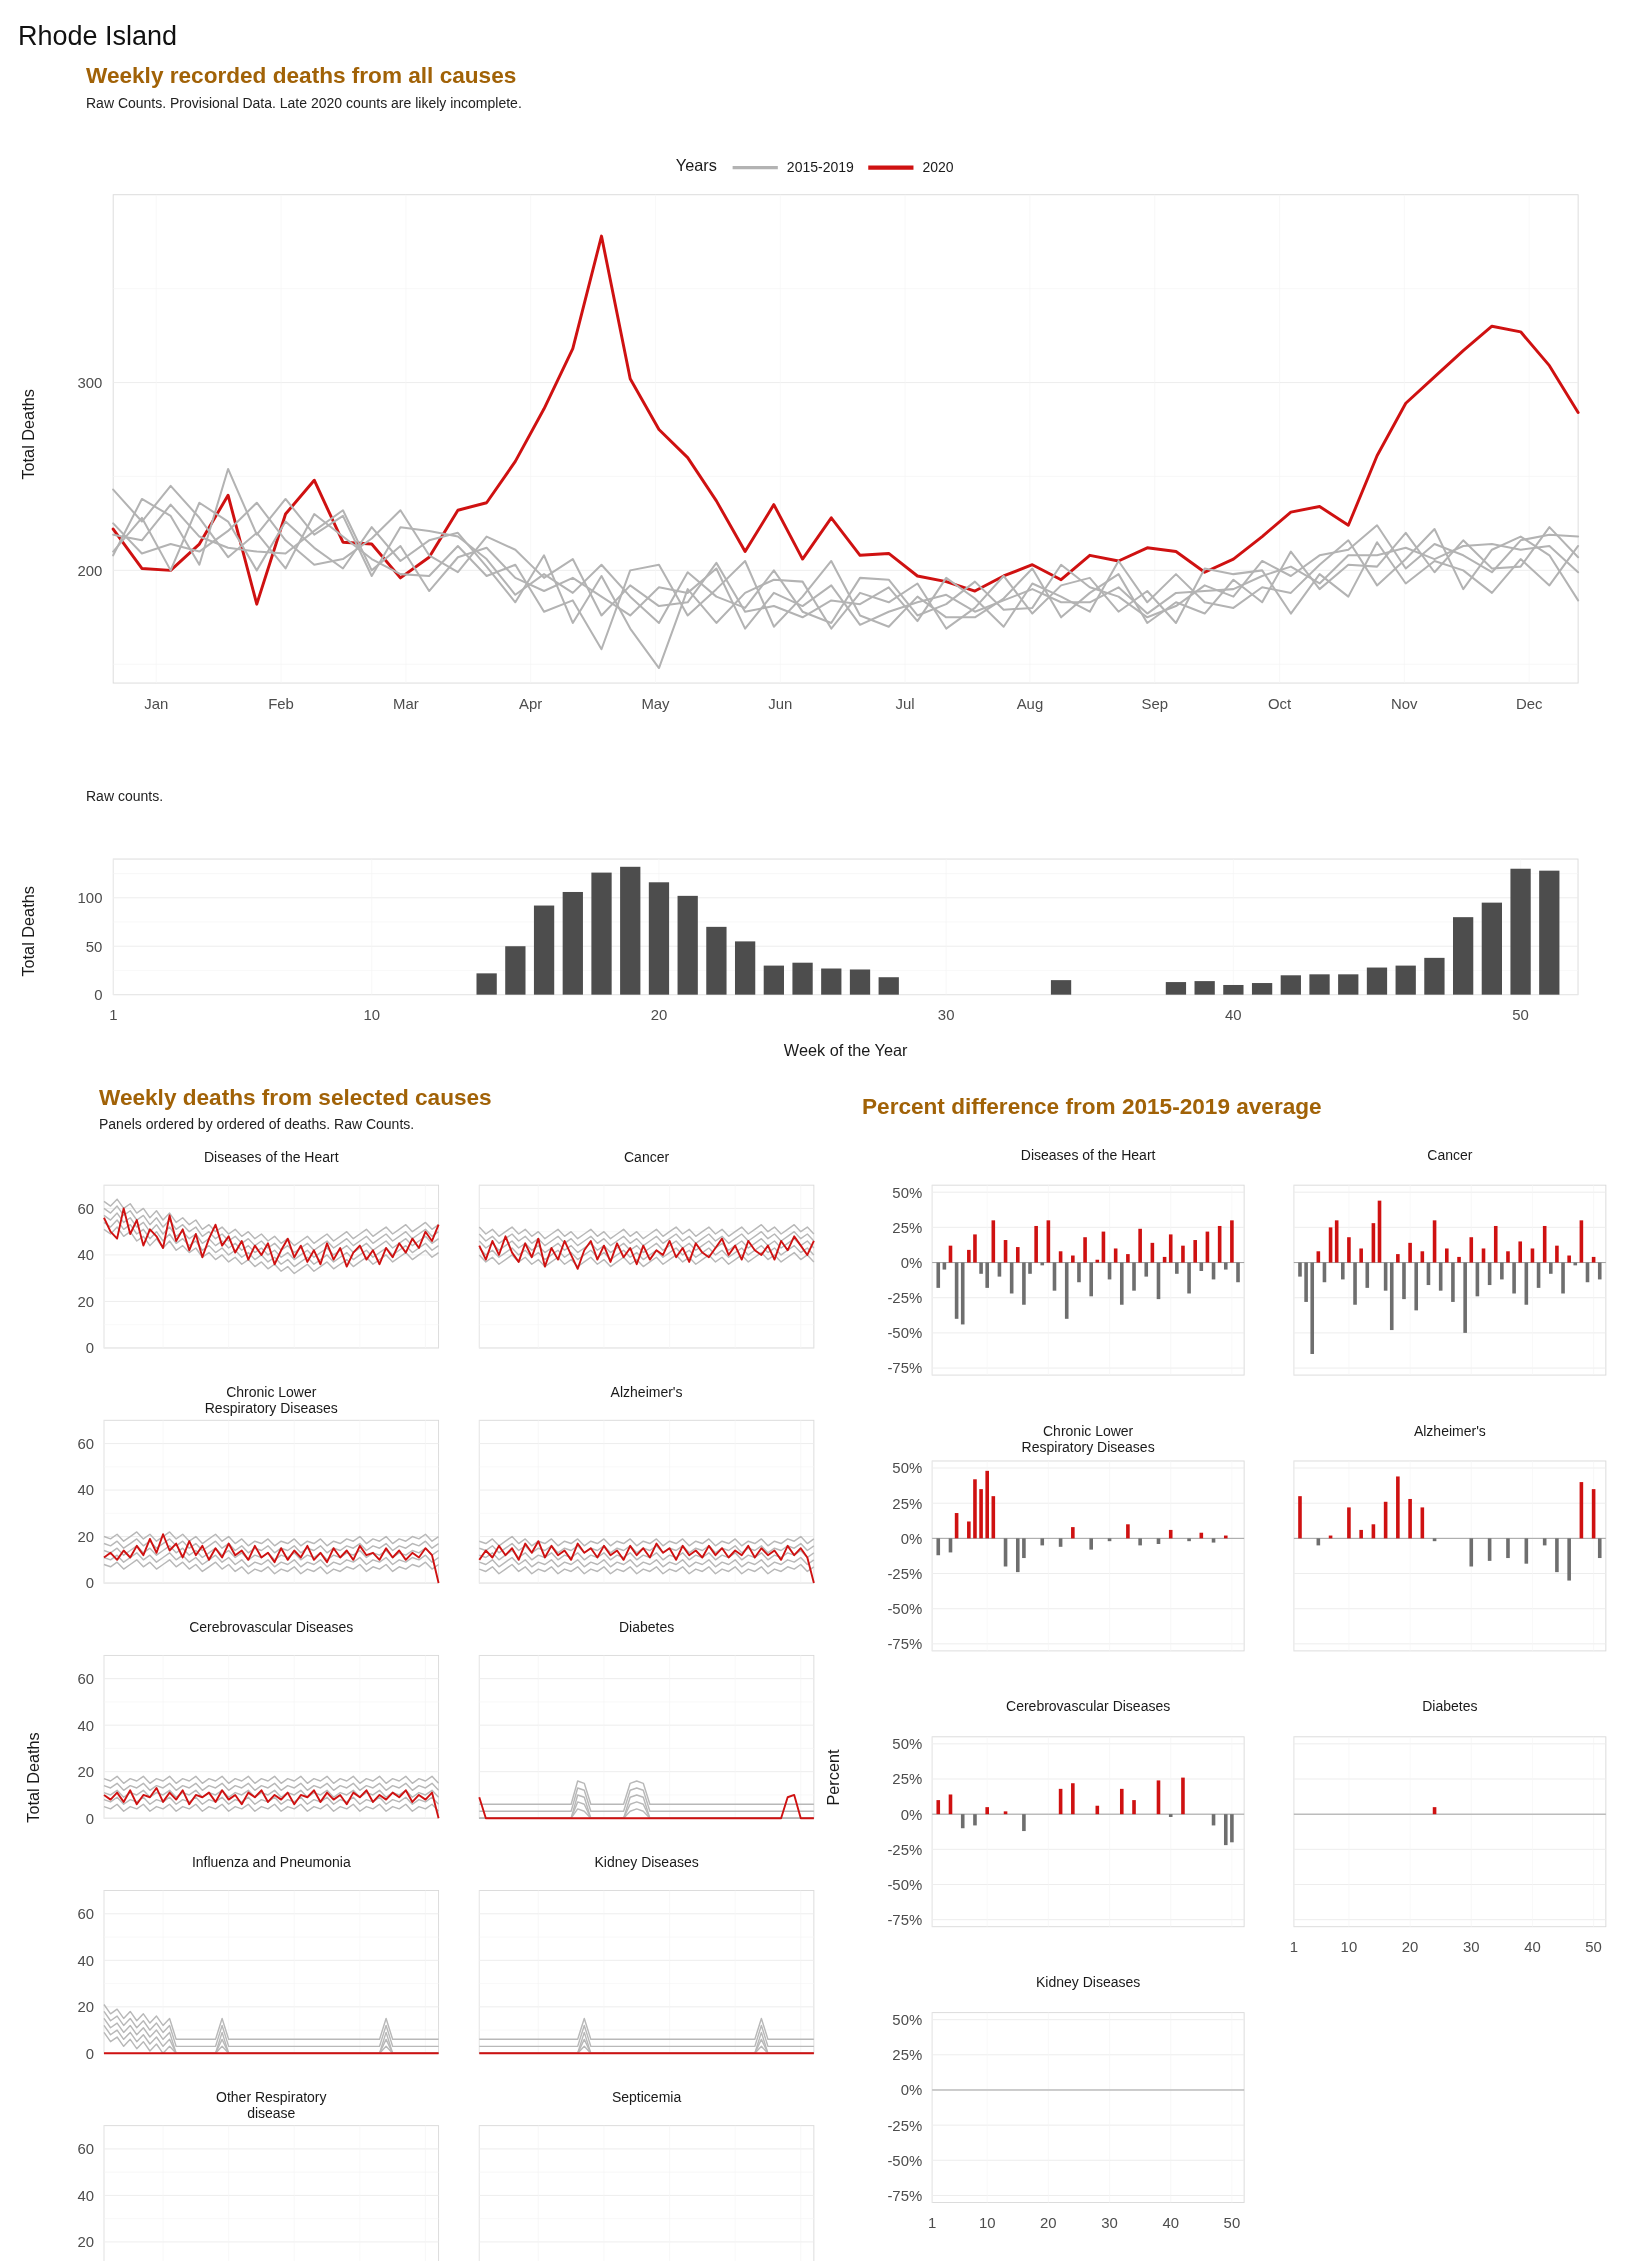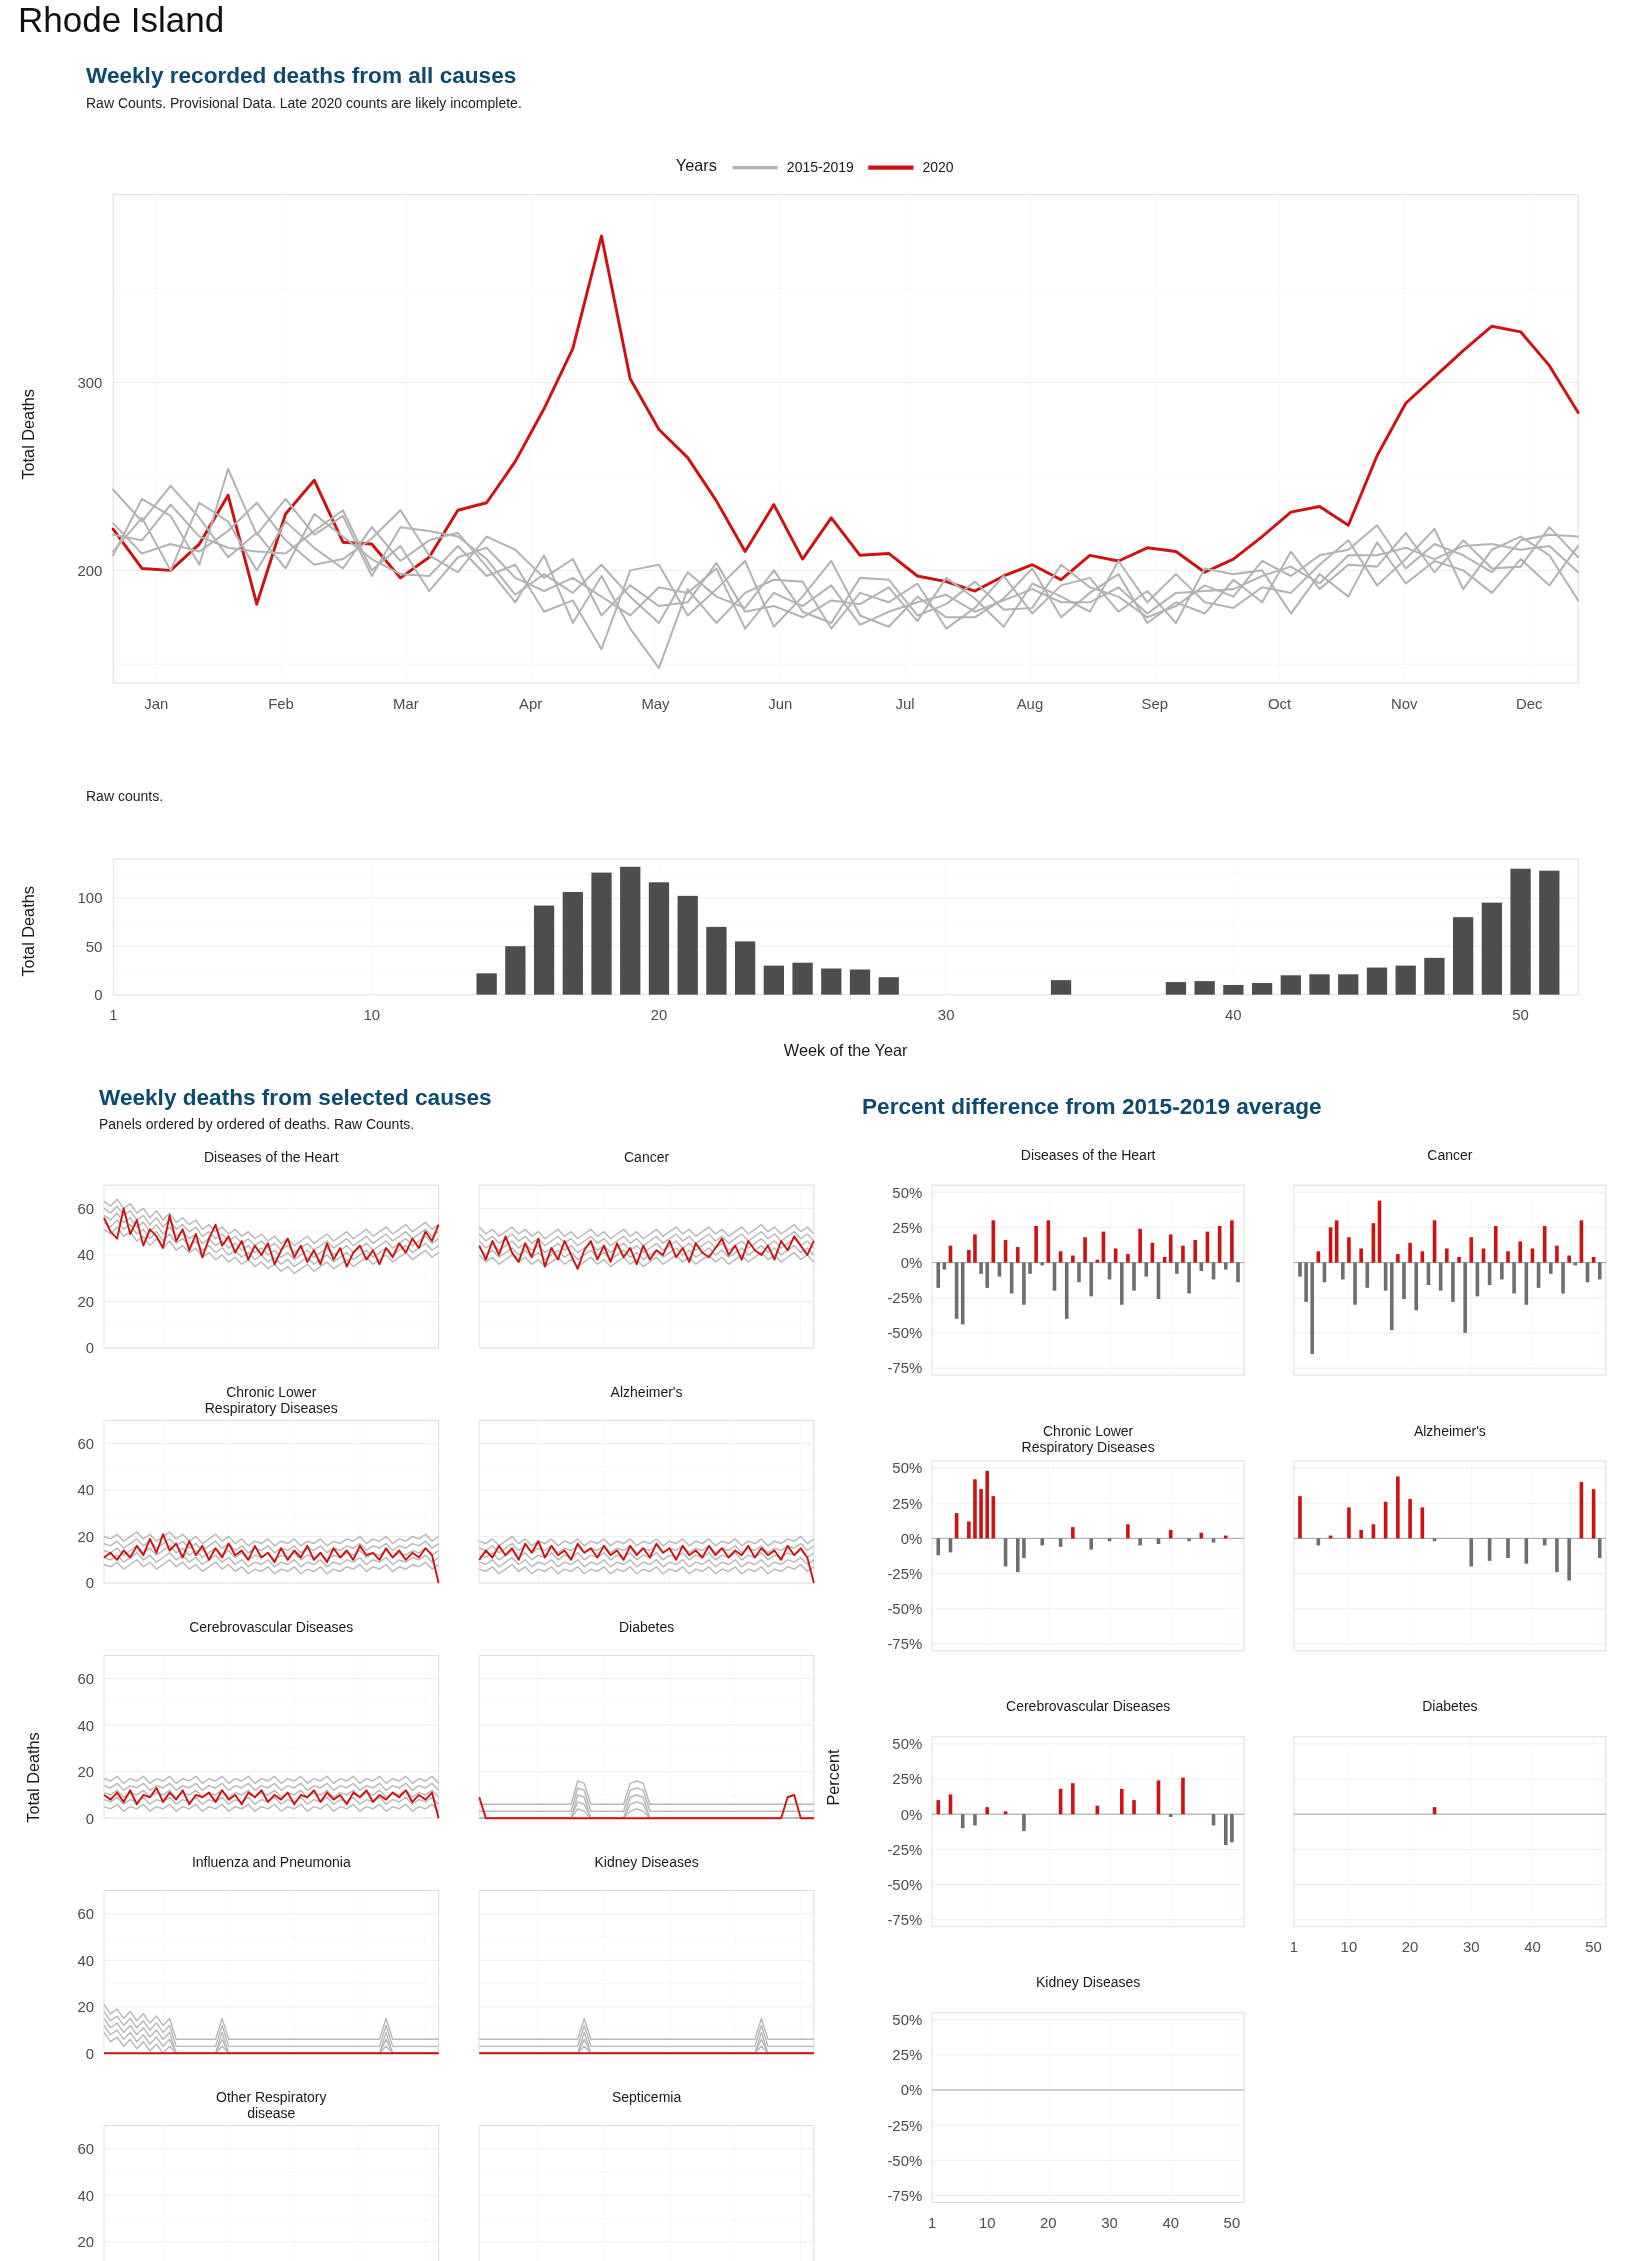--- a/index.html
+++ b/index.html
@@ -9,24 +9,24 @@
     background:#ffffff;
     font-family:"Liberation Sans", sans-serif;
     color:#1a1a1a;
     position:relative;
     overflow:hidden;
   }
   .page { position:relative; width:1628px; height:2442px; }
 
   
   #state-title {
-    position:absolute; left:18px; top:0;
-    font-size:35px; font-weight:400; letter-spacing:0px; color:#111;
+    position:absolute; left:18px; top:21px;
+    font-size:27px; font-weight:400; letter-spacing:0px; color:#111;
   }
-  .sec-title { font-size:22.6px; font-weight:700; color:#0c4a6e; }
+  .sec-title { font-size:22.6px; font-weight:700; color:#a16207; }
   .sec-sub   { font-size:14px; font-weight:400; color:#222; }
 
   
   .tick { font-size:33px; fill:#4d4d4d; }
   .axlab { font-size:36px; fill:#1a1a1a; }
   .panlab { font-size:31px; fill:#1a1a1a; }
   .legtxt { font-size:31px; fill:#1a1a1a; }
   .legttl { font-size:36px; fill:#1a1a1a; }
 
   svg { display:block; overflow:visible; }

